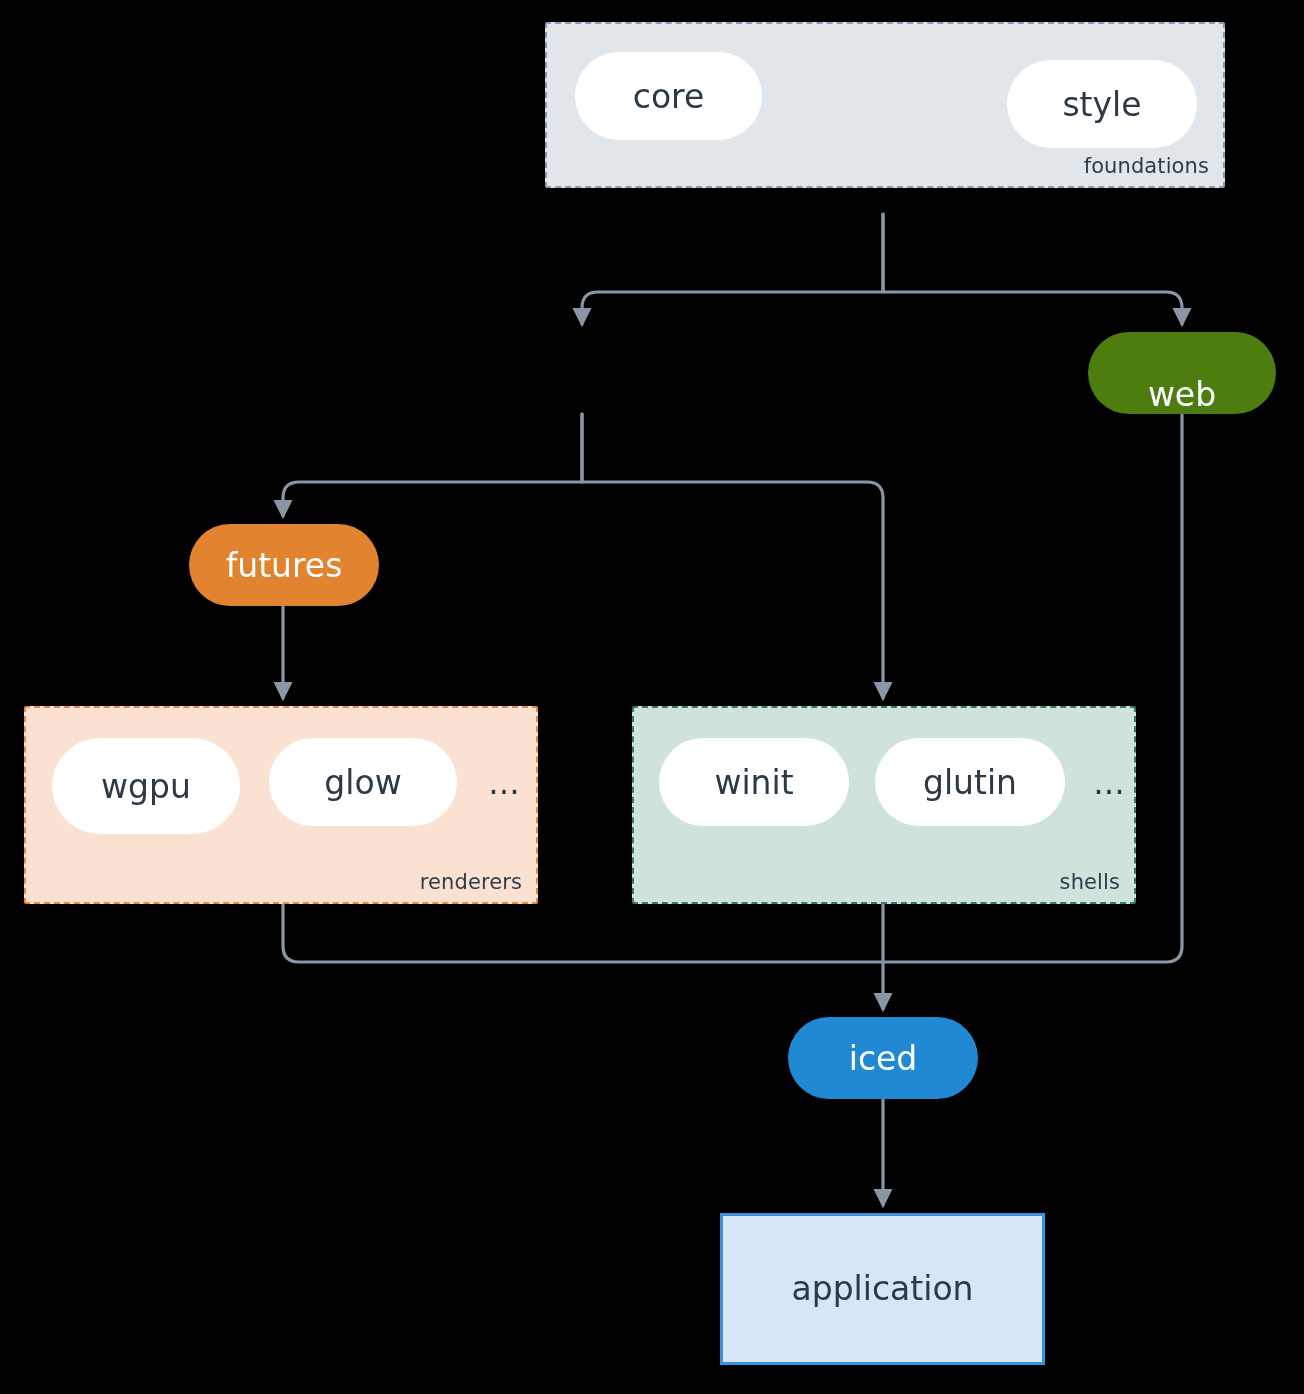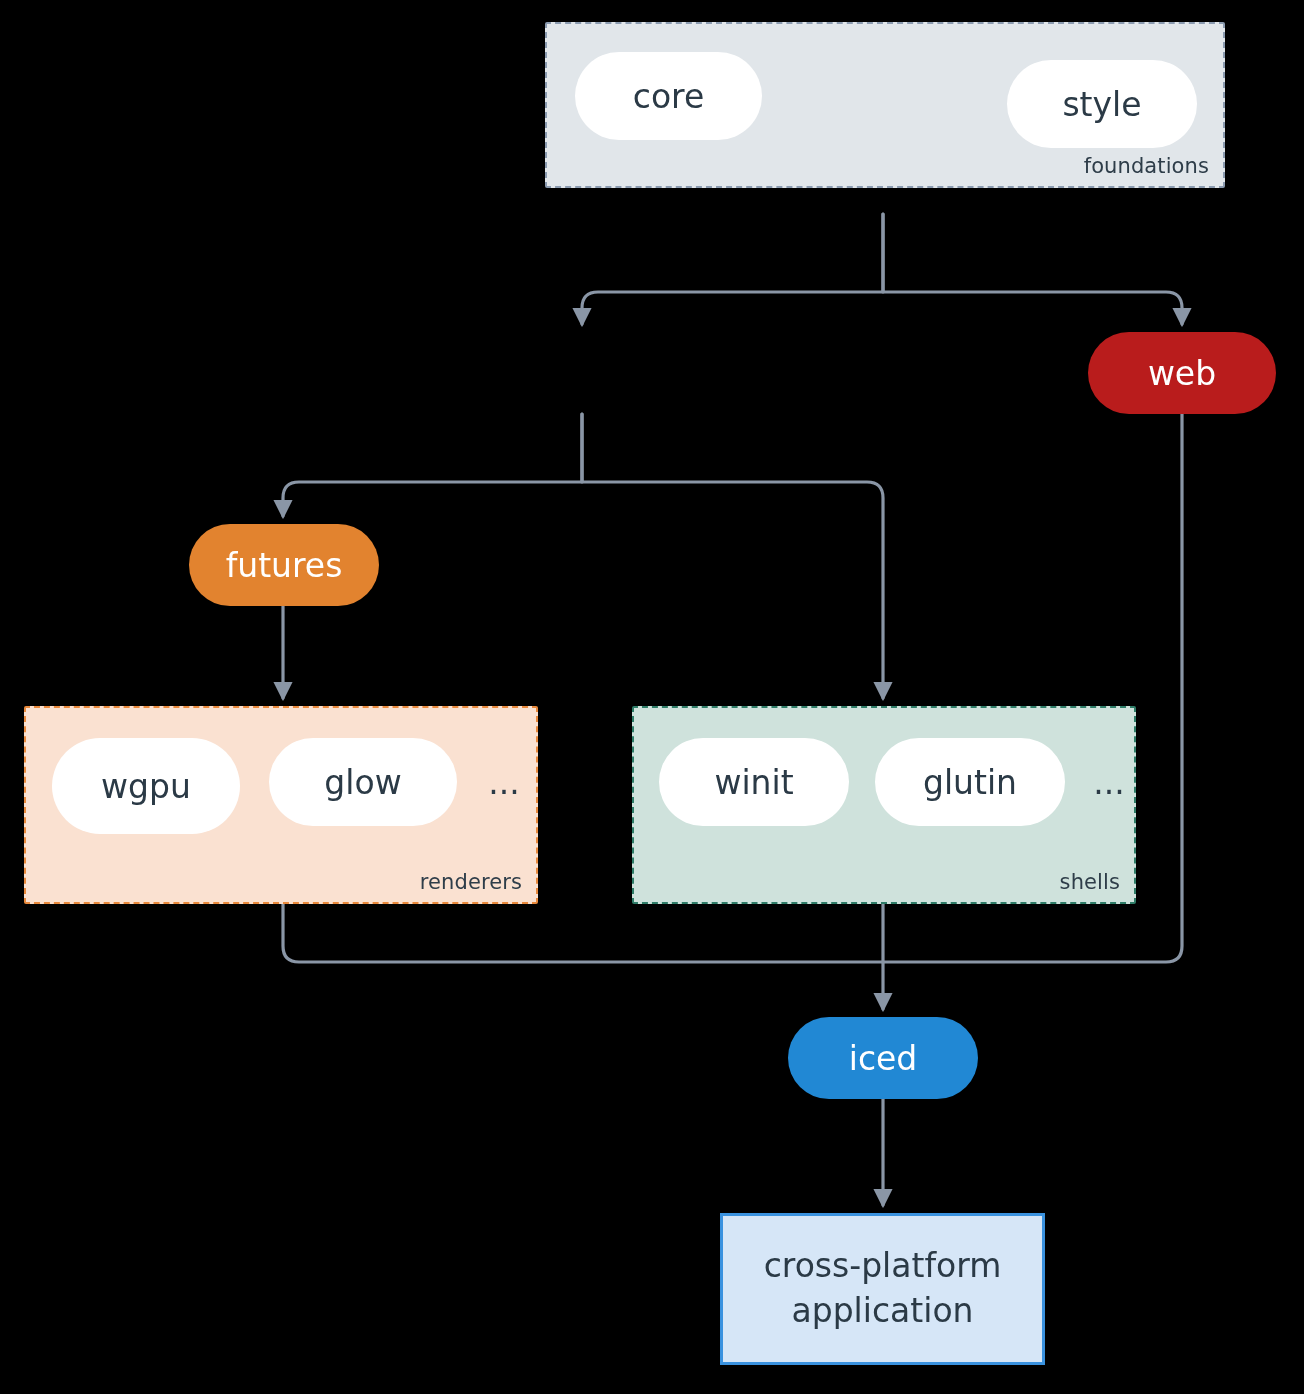--- a/index.html
+++ b/index.html
@@ -97,21 +97,21 @@
     border-radius: 999px;
     display: flex;
     align-items: center;
     justify-content: center;
     color: #ffffff;
     font-size: 33px;
     box-sizing: border-box;
     white-space: nowrap;
   }
   #node-native  { left: 488px;  top: 332px;  width: 188px; height: 82px; background: #5b4ef0; }
-  #node-web     { left: 1088px; top: 332px;  width: 188px; height: 82px; background: #b91c1c; }
+  #node-web     { left: 1088px; top: 332px;  width: 188px; height: 82px; background: #4d7c0f; align-items: flex-end; }
   #node-graphics{ left: 189px;  top: 524px;  width: 190px; height: 82px; background: #e2832f; }
   #node-iced    { left: 788px;  top: 1017px; width: 190px; height: 82px; background: #2188d4; }
 
   
   #node-application {
     position: absolute;
     left: 720px;
     top: 1213px;
     width: 325px;
     height: 152px;
@@ -199,17 +199,16 @@
 
   <div id="node-graphics" class="node">
     <span>futures</span>
   </div>
 
   <div id="node-iced" class="node">
     <span>iced</span>
   </div>
 
   <div id="node-application">
-    <span>cross-platform</span>
     <span>application</span>
   </div>
 
 </div>
 
 </body></html>

